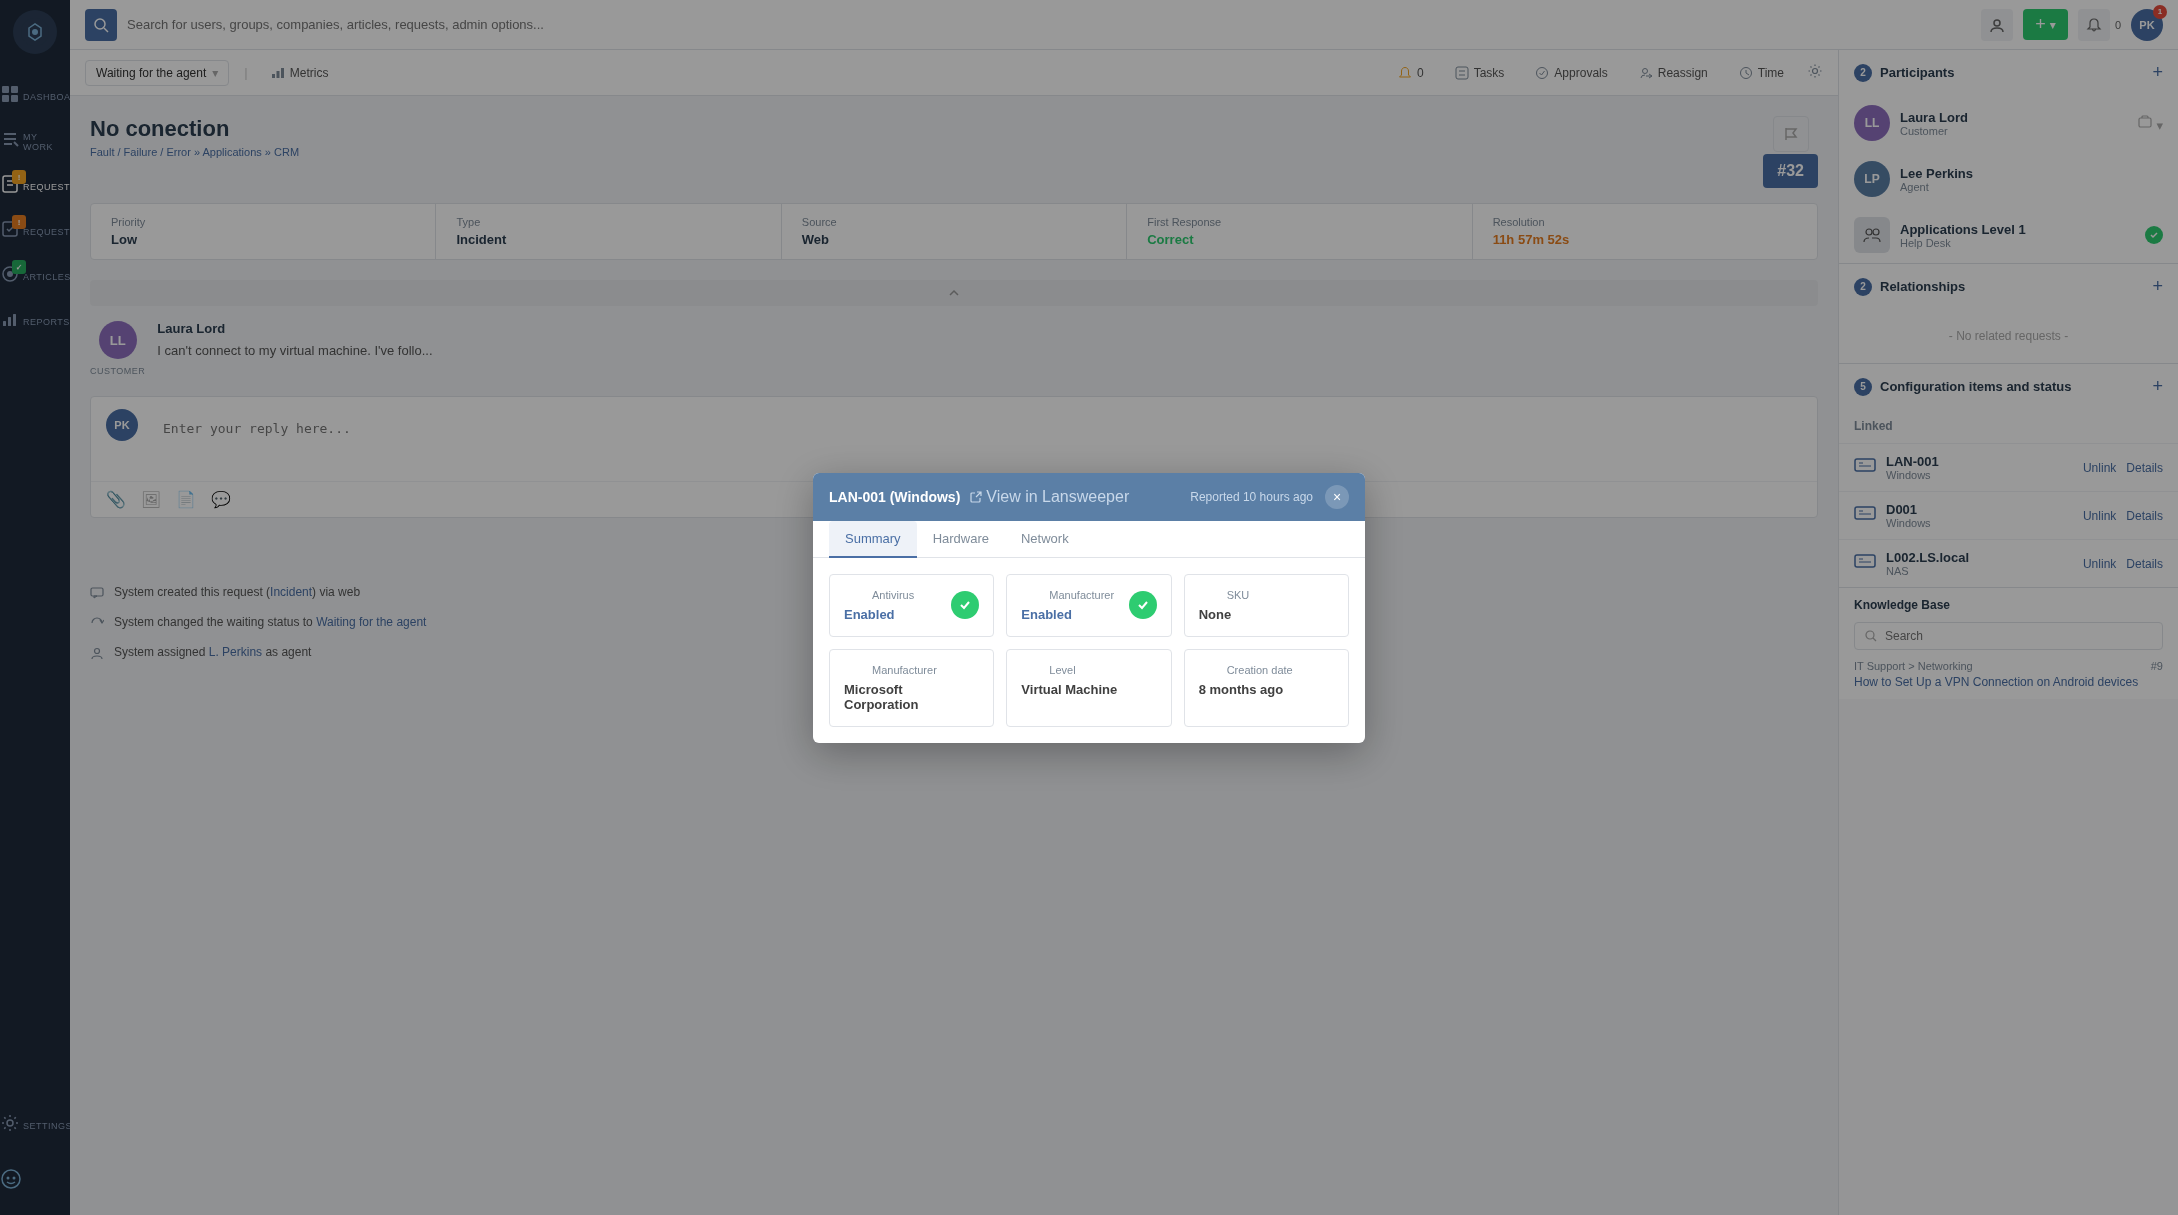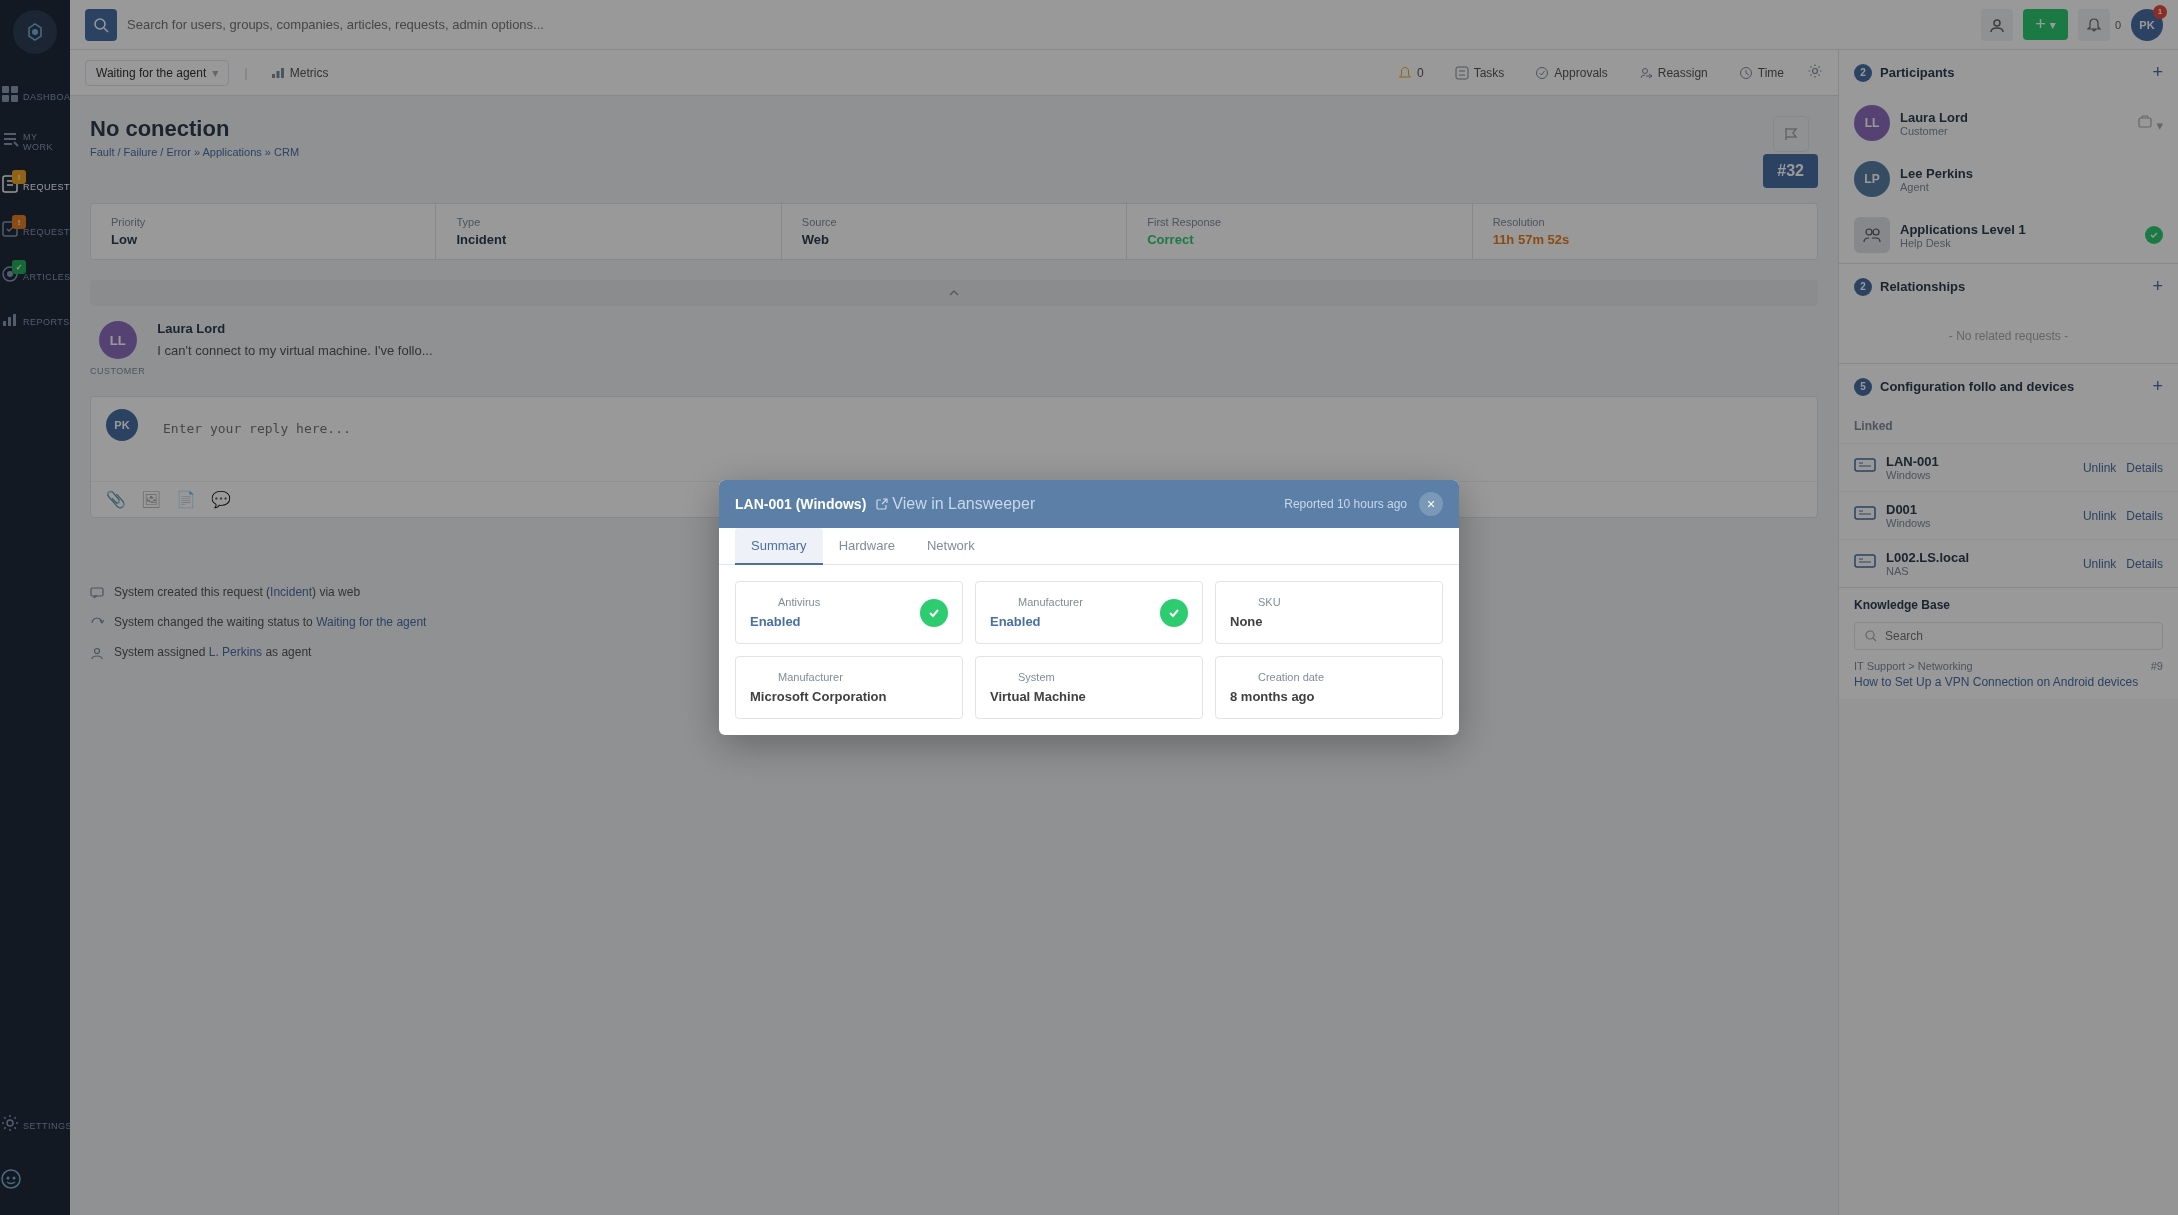--- a/index.html
+++ b/index.html
@@ -238,21 +238,21 @@
     .kb-article-link { font-size: 12px; color: #4a6fa5; cursor: pointer; }
 
     
     .modal-overlay {
       position: fixed; inset: 0;
       background: rgba(0,0,0,0.4);
       display: flex; align-items: center; justify-content: center;
       z-index: 1000;
     }
     .modal {
-      background: #fff; border-radius: 6px; width: 740px;
+      background: #fff; border-radius: 6px; width: 552px;
       box-shadow: 0 10px 40px rgba(0,0,0,0.3); overflow: hidden;
     }
     .modal-header {
       background: #5b7fa6; color: #fff;
       display: flex; align-items: center; justify-content: space-between;
       padding: 12px 16px;
     }
     .modal-header-left { display: flex; align-items: center; gap: 10px; }
     .modal-title { font-size: 14px; font-weight: 600; }
     .modal-link { font-size: 16px; color: #c8d8ea; cursor: pointer; display: flex; align-items: center; gap: 4px; }
@@ -669,21 +669,21 @@
           </div>
           <div class="panel-add">+</div>
         </div>
         <div class="no-related">- No related requests -</div>
       </div>
 
       <div class="panel-section config-section">
         <div class="panel-header">
           <div class="panel-title">
             <div class="panel-count">5</div>
-            <span>Configuration follo and devices</span>
+            <span>Configuration items and status</span>
           </div>
           <div class="panel-add">+</div>
         </div>
         <div class="linked-label">Linked</div>
 
         <div class="device-item">
           <div class="device-icon">
             <svg width="22" height="22" viewBox="0 0 22 22" fill="none">
               <rect x="1" y="5" width="20" height="12" rx="2" stroke="#4a6fa5" stroke-width="1.5"></rect>
               <line x1="5" y1="9" x2="9" y2="9" stroke="#4a6fa5" stroke-width="1"></line>
@@ -810,21 +810,21 @@
         <div class="info-card-label">SKU</div>
         <div class="info-card-value none">None</div>
       </div>
 
       <div class="info-card">
         <div class="info-card-label">Manufacturer</div>
         <div class="info-card-value none">Microsoft Corporation</div>
       </div>
 
       <div class="info-card">
-        <div class="info-card-label">System</div>
+        <div class="info-card-label">Level</div>
         <div class="info-card-value none">Virtual Machine</div>
       </div>
 
       <div class="info-card">
         <div class="info-card-label">Creation date</div>
         <div class="info-card-value none">8 months ago</div>
       </div>
     </div>
   </div>
 </div>

